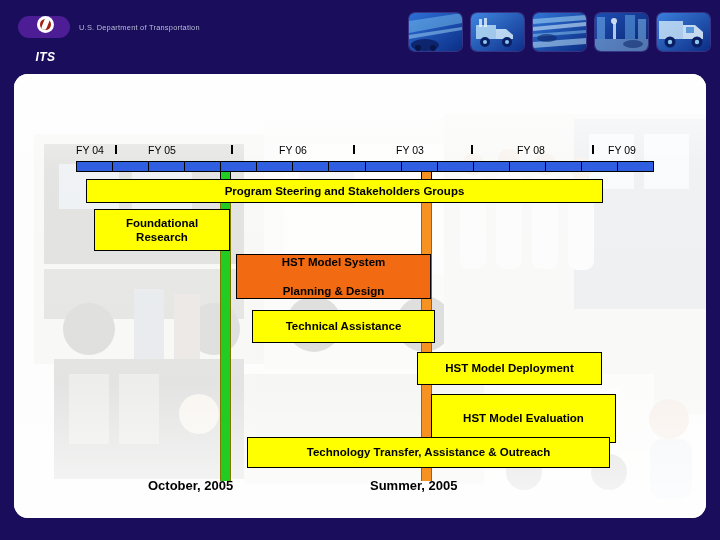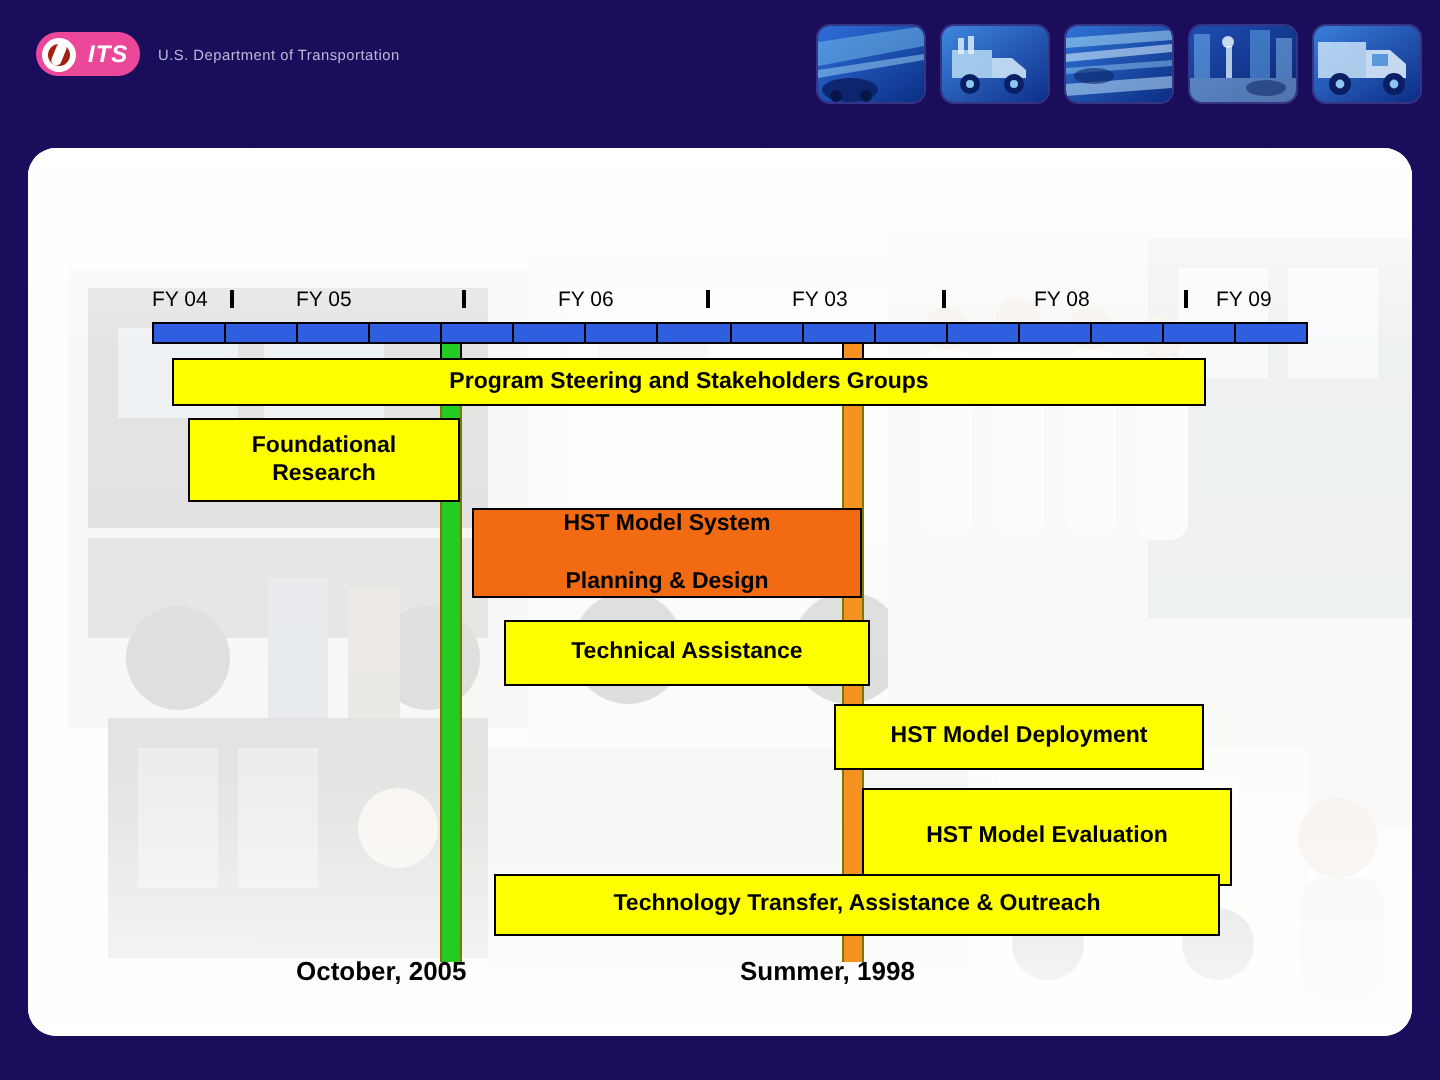--- a/index.html
+++ b/index.html
@@ -22,24 +22,25 @@
   #header {
     position: absolute; left: 0; top: 0;
     width: 720px; height: 74px;
   }
   .its-logo-wrap {
     position: absolute; left: 18px; top: 16px;
     display: flex; align-items: center; gap: 9px;
   }
   .its-badge {
     width: 52px; height: 22px;
-    background: #ec4899;
+    background: #4c1d95;
     border-radius: 11px;
-    display: flex; align-items: center; gap: 6px;
+    display: flex; align-items: center; gap: 17px;
     padding-left: 3px;
+    flex-direction: column;
   }
   .its-seal {
     width: 17px; height: 17px; border-radius: 50%;
     background: #ffffff;
     position: relative; flex: none;
   }
   .its-seal::before {
     content: ""; position: absolute;
     left: 3px; top: 3px; width: 11px; height: 11px;
     border-radius: 50%;
@@ -422,17 +423,17 @@
 
       <div class="bar bar-yellow" style="left:417px; top:320px; width:185px; height:49px;">
         <span>HST Model Evaluation</span>
       </div>
 
       <div class="bar bar-yellow" style="left:233px; top:363px; width:363px; height:31px;">
         <span>Technology Transfer, Assistance &amp; Outreach</span>
       </div>
 
       <div class="date-caption" style="left:134px; top:404px;">October, 2005</div>
-      <div class="date-caption" style="left:356px; top:404px;">Summer, 1998</div>
+      <div class="date-caption" style="left:356px; top:404px;">Summer, 2005</div>
 
     </div>
   </div>
 </div>
 
 </body></html>

